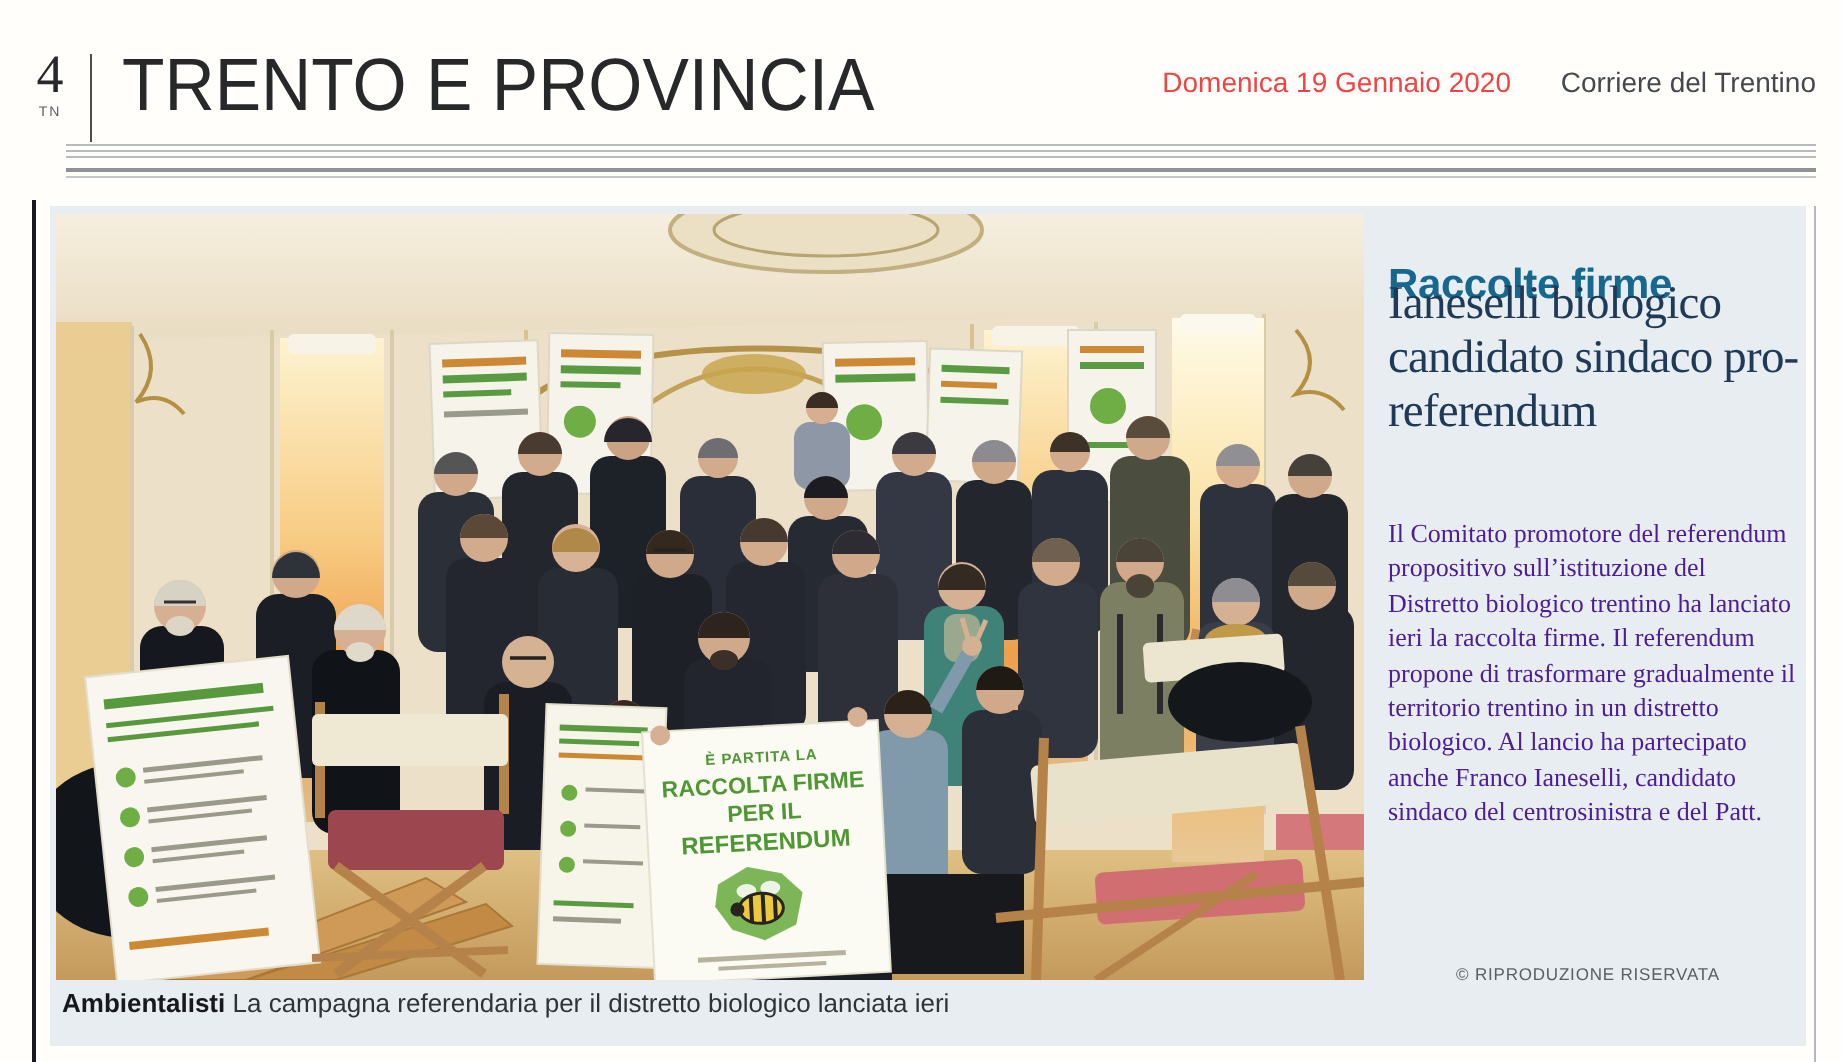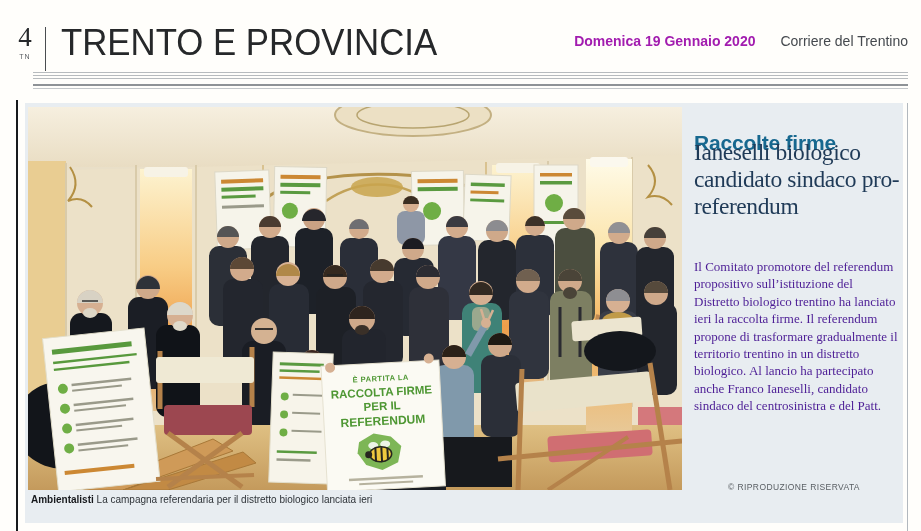--- a/index.html
+++ b/index.html
@@ -9,33 +9,33 @@
   
   .pagenum{position:absolute;left:10px;top:24px;width:30px;text-align:center;
            font-family:"Liberation Serif",serif;font-size:27px;color:#26282b;line-height:1;}
   .edition{position:absolute;left:10px;top:53px;width:30px;text-align:center;
            font-size:7px;letter-spacing:1px;color:#5a5e62;}
   .mast-divider{position:absolute;left:45px;top:27px;width:1px;height:44px;background:#4a4d50;}
   .section-title{position:absolute;left:61px;top:22px;font-size:37px;color:#26282a;
                  letter-spacing:0px;transform:scaleX(.94);transform-origin:left;
                  font-weight:400;white-space:nowrap;}
   .dateline{position:absolute;top:33px;right:13px;font-size:14px;white-space:nowrap;}
-  .dateline .d{font-weight:bold;color:#a21caf;margin-left:45px;}
+  .dateline .d{font-weight:normal;color:#ef4444;margin-left:45px;}
   .dateline .n{color:#45494e;margin-left:21px;}
   .rule{position:absolute;left:33px;width:875px;background:#b7bbbe;height:1px;}
   .r1{top:72px;} .r2{top:75px;} .r3{top:78px;}
   .r4{top:84px;height:2px;background:#8e9296;} .r5{top:88px;background:#c3c7ca;}
 
   
   .panel{position:absolute;left:25px;top:103px;width:878px;height:420px;background:#e8edf1;}
   .left-colrule{position:absolute;left:16px;top:100px;width:2px;height:431px;background:#17191c;}
   .right-colrule{position:absolute;left:907px;top:103px;width:1px;height:428px;background:#b2b8be;}
 
   .photo{position:absolute;left:28px;top:107px;width:654px;height:383px;overflow:hidden;background:#e9dfc8;}
-  .caption{position:absolute;left:31px;top:494px;width:640px;font-size:10px;color:#2e3338;}
+  .caption{position:absolute;left:31px;top:494px;width:640px;font-size:13px;color:#2e3338;}
   .caption b{color:#17191d;}
 
   .col{position:absolute;left:694px;width:206px;}
   .kicker{top:104px;font-size:21px;font-weight:bold;color:#17688f;letter-spacing:-0.2px;margin-top:27px;}
   .headline{top:139px;font-family:"Liberation Serif",serif;font-size:23.5px;line-height:1.14;
             letter-spacing:-0.4px;color:#1f3a57;}
   .bodytext{top:258px;width:204px;font-family:Liberation Serif, serif;font-size:13px;
             line-height:17.4px;color:#4c1d95;}
   .copyright{top:482px;width:200px;text-align:center;font-size:8.5px;letter-spacing:.4px;
              color:#595e63;}

